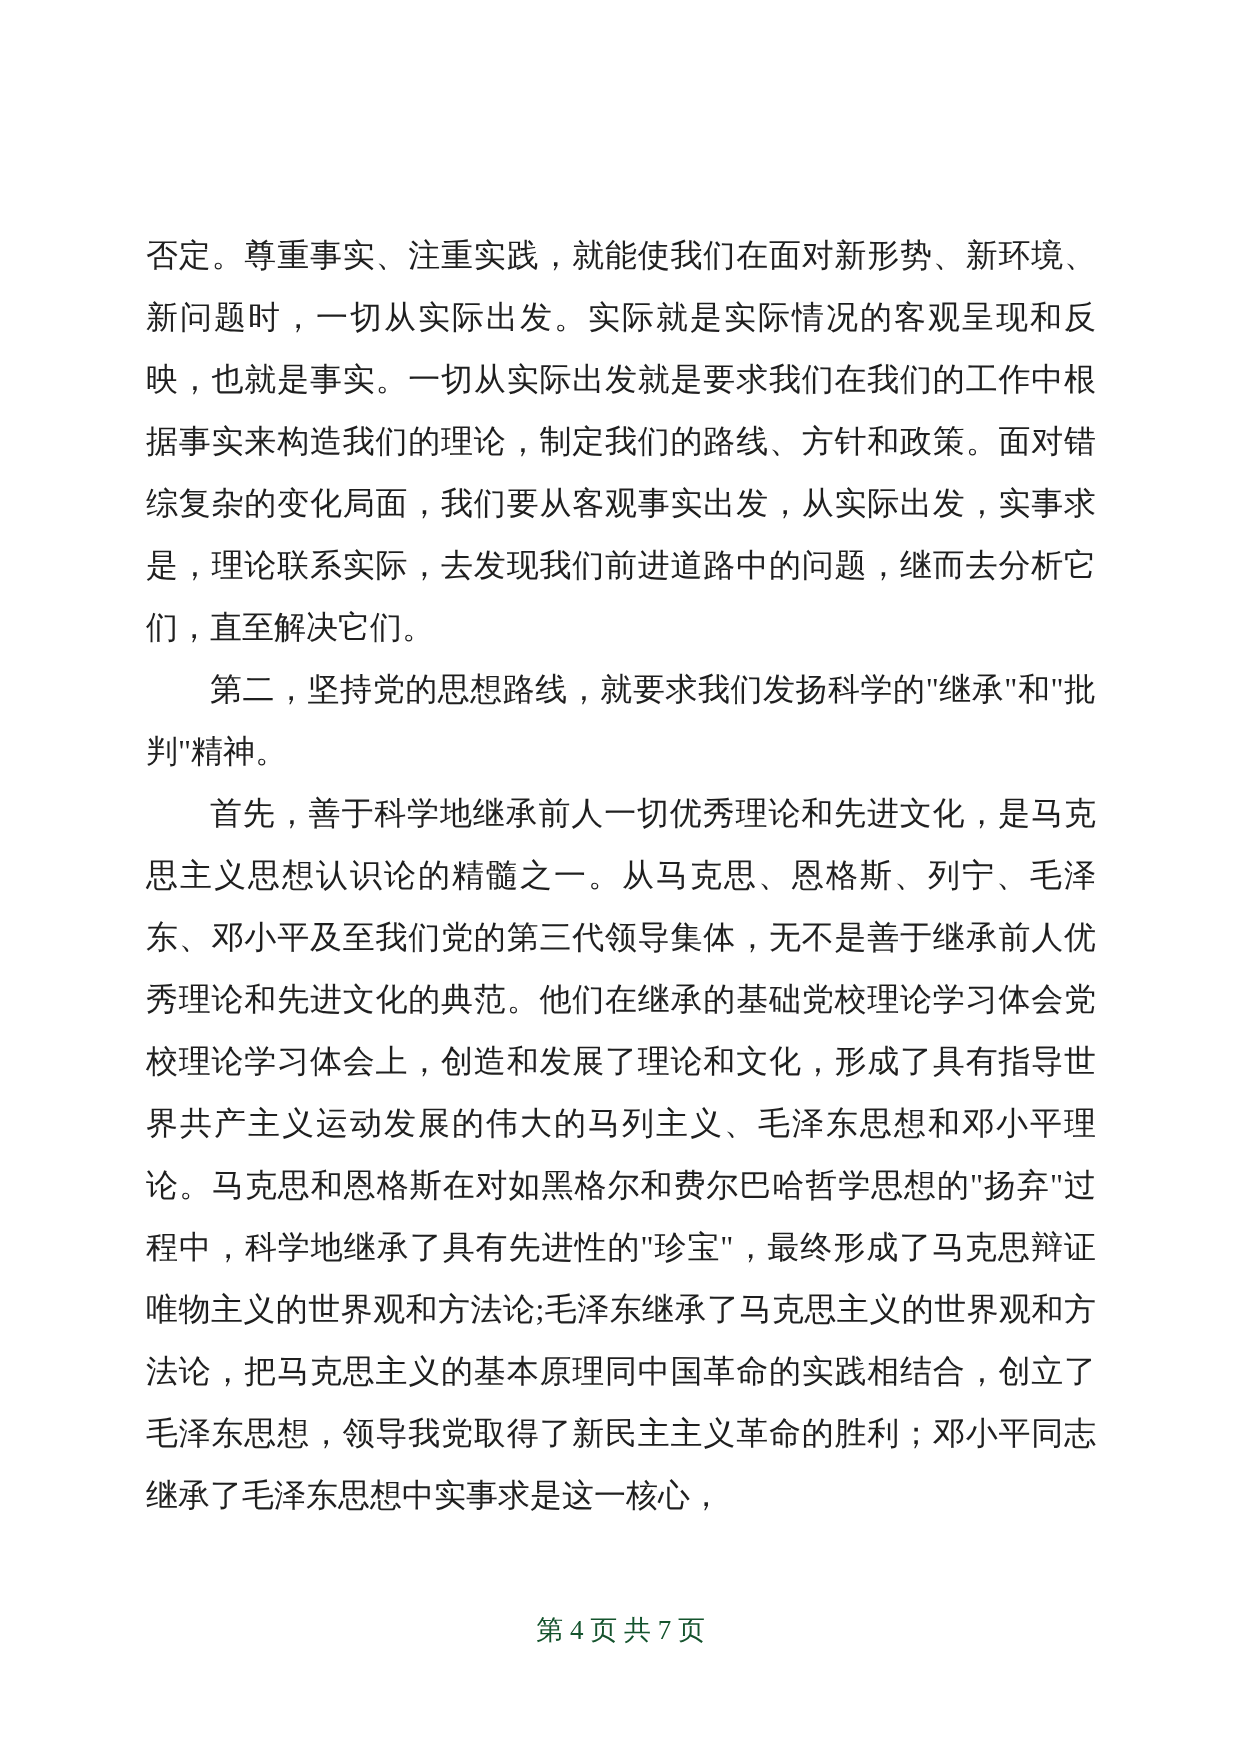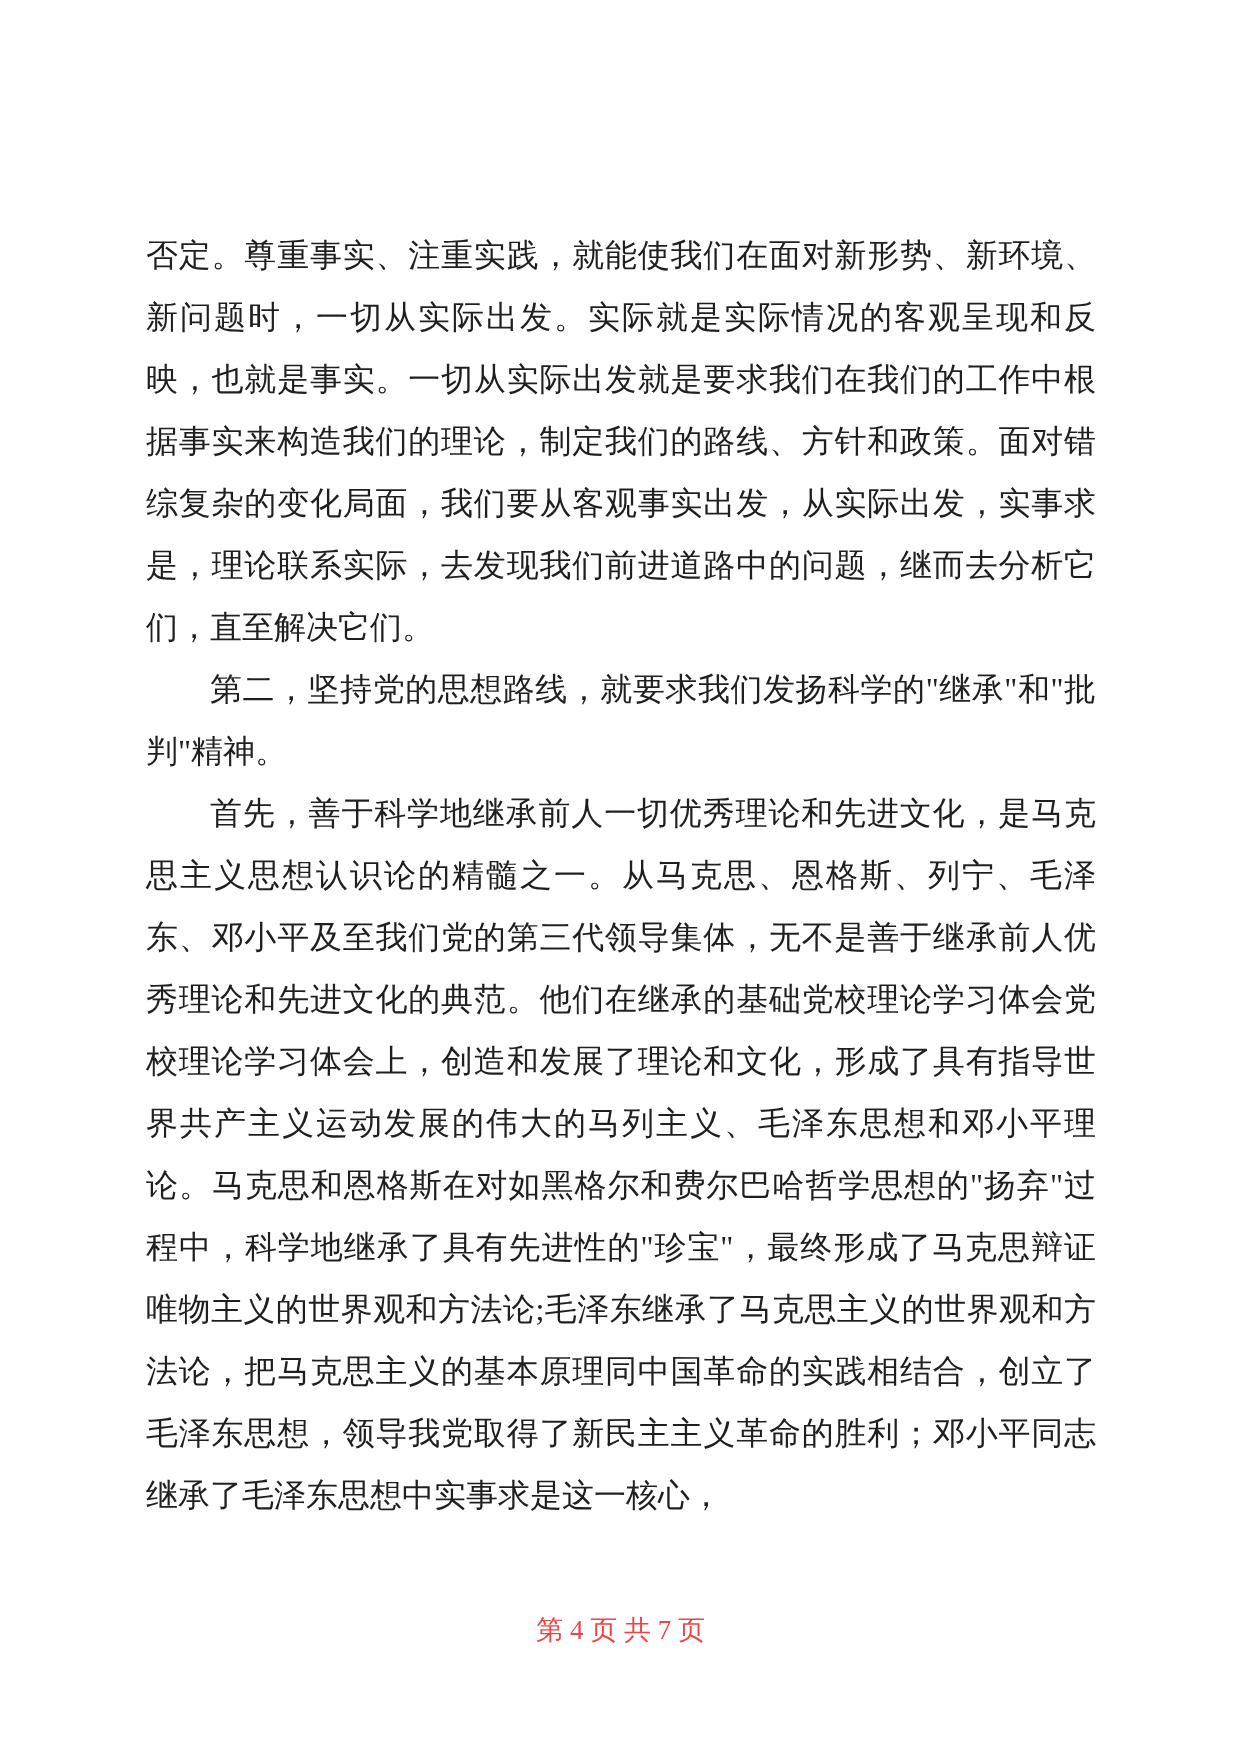--- a/index.html
+++ b/index.html
@@ -34,21 +34,21 @@
     text-indent: 2em;
   }
   .footer {
     position: absolute;
     left: 0;
     top: 1612px;
     width: 100%;
     text-align: center;
     font-size: 27px;
     line-height: 36px;
-    color: #ef4444;
+    color: #14532d;
   }
 </style>
 </head>
 <body>
 
 <div class="page">
   <div class="content">
       <p class="para">否定。尊重事实、注重实践，就能使我们在面对新形势、新环境、新问题时，一切从实际出发。实际就是实际情况的客观呈现和反映，也就是事实。一切从实际出发就是要求我们在我们的工作中根据事实来构造我们的理论，制定我们的路线、方针和政策。面对错综复杂的变化局面，我们要从客观事实出发，从实际出发，实事求是，理论联系实际，去发现我们前进道路中的问题，继而去分析它们，直至解决它们。</p>
       <p class="para indent">第二，坚持党的思想路线，就要求我们发扬科学的"继承"和"批判"精神。</p>
       <p class="para indent">首先，善于科学地继承前人一切优秀理论和先进文化，是马克思主义思想认识论的精髓之一。从马克思、恩格斯、列宁、毛泽东、邓小平及至我们党的第三代领导集体，无不是善于继承前人优秀理论和先进文化的典范。他们在继承的基础党校理论学习体会党校理论学习体会上，创造和发展了理论和文化，形成了具有指导世界共产主义运动发展的伟大的马列主义、毛泽东思想和邓小平理论。马克思和恩格斯在对如黑格尔和费尔巴哈哲学思想的"扬弃"过程中，科学地继承了具有先进性的"珍宝"，最终形成了马克思辩证唯物主义的世界观和方法论;毛泽东继承了马克思主义的世界观和方法论，把马克思主义的基本原理同中国革命的实践相结合，创立了毛泽东思想，领导我党取得了新民主主义革命的胜利；邓小平同志继承了毛泽东思想中实事求是这一核心，</p>

